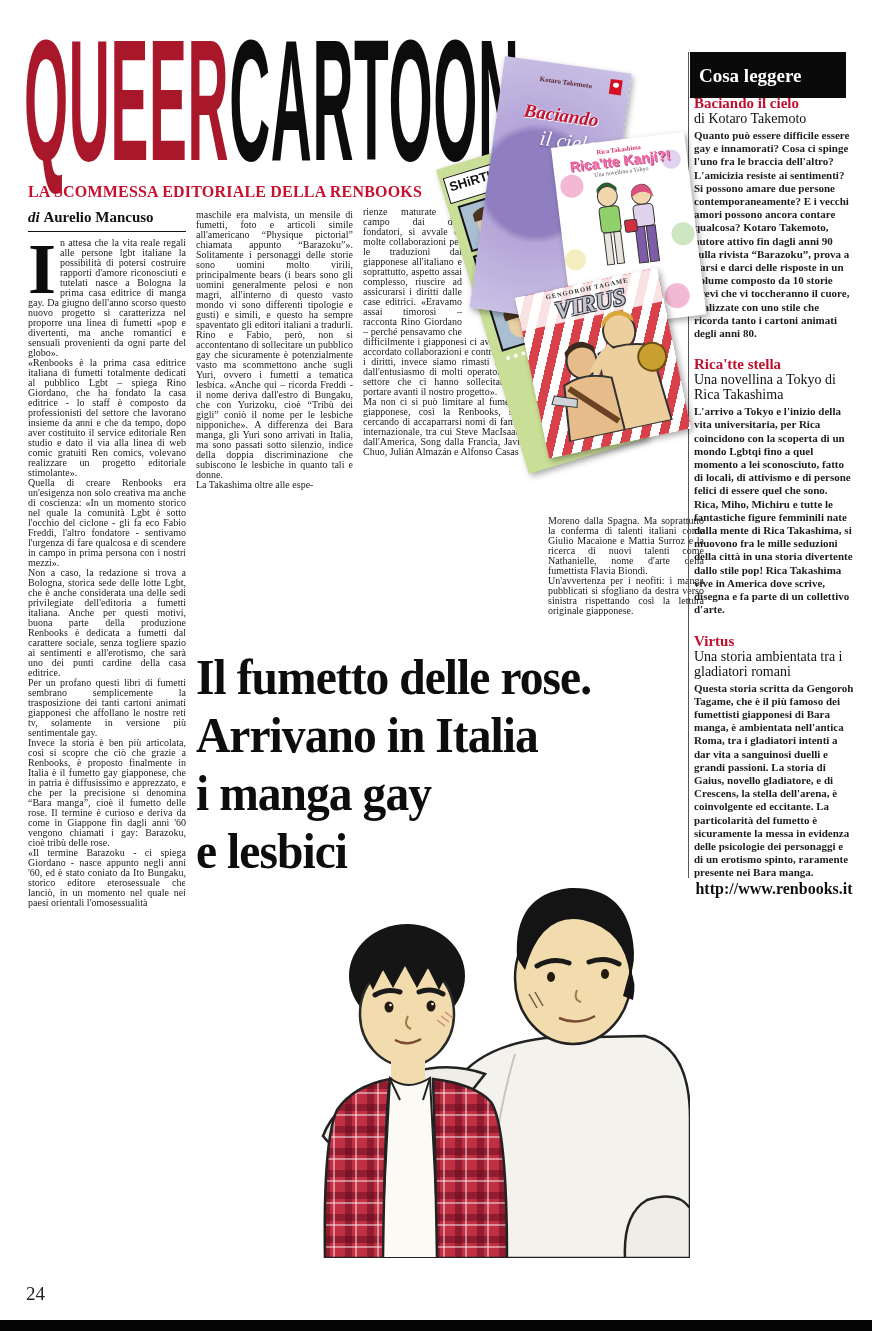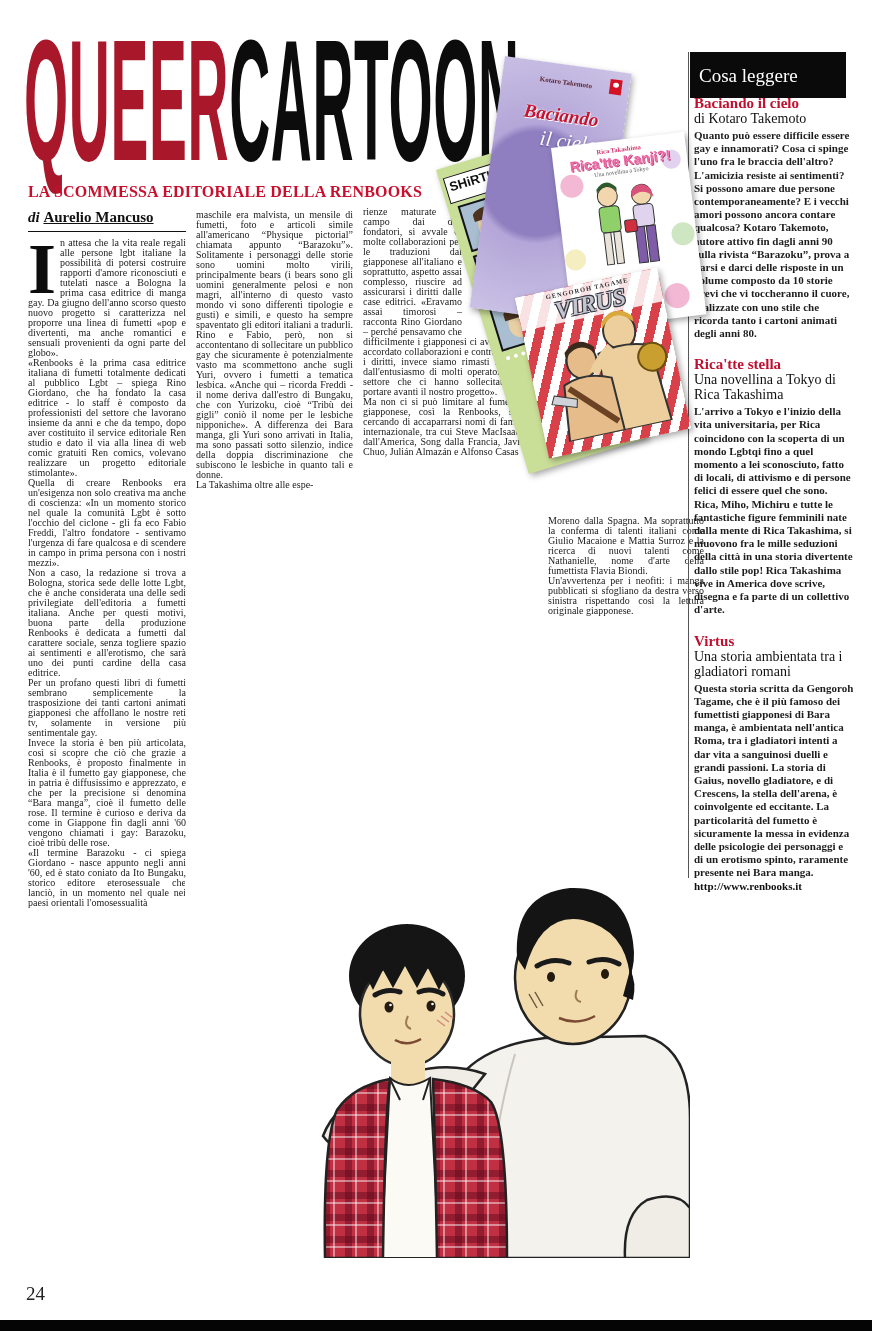--- a/index.html
+++ b/index.html
@@ -8,21 +8,21 @@
   
   .masthead{position:absolute;left:24px;top:34px;white-space:nowrap;}
   .masthead .stretch{display:inline-block;transform:scaleX(0.33);transform-origin:0 0;
         font-family:"Liberation Sans", sans-serif;font-weight:bold;font-size:172px;line-height:132px;
         letter-spacing:2px;}
   .masthead .red{color:#a8182a;}
   .masthead .blk{color:#0c0c0c;}
   .kicker{position:absolute;left:28px;top:183px;font-weight:bold;font-size:16px;color:#c8102e;letter-spacing:.2px;}
   .byline{position:absolute;left:28px;top:209px;font-size:15px;color:#111;}
   .byline .di{font-style:italic;font-weight:bold;}
-  .byline .who{font-weight:bold;text-decoration:underline;}
+  .byline .who{font-weight:bold;}
   .byline-rule{position:absolute;left:28px;top:231px;width:158px;border-top:1.5px solid #111;}
   
   .col{position:absolute;font-size:10px;line-height:10px;text-align:justify;overflow:hidden;}
   .col p{margin:0;}
   .col1{left:28px;top:238px;width:158px;height:1048px;}
   .col2{left:196px;top:210px;width:157px;height:458px;}
   .col3{left:363px;top:207px;width:157px;height:442px;}
   .col4{left:548px;top:476px;width:156px;height:175px;margin-top:40px;}
   .dropcap{float:left;font-weight:bold;font-size:72px;line-height:58px;padding:2px 4px 0 0;color:#0c0c0c;}
   .wrapspacer{float:right;width:58px;height:128px;}
@@ -72,27 +72,27 @@
   .vr-head{background:rgba(255,255,255,.85);padding:2px 0 1px 0;}
   .vr-author{font-size:6.5px;color:#333;text-align:center;letter-spacing:1px;font-weight:bold;}
   .vr-title{font-family:"Liberation Serif", serif;font-style:italic;font-weight:bold;font-size:24px;line-height:24px;
         color:#c3c6cf;text-align:center;text-shadow:-1px -1px 0 #3a3a44,1px -1px 0 #3a3a44,-1px 1px 0 #3a3a44,1px 1px 0 #3a3a44;}
   .vr-art{display:block;margin:0 auto;}
   
   .illus{position:absolute;left:185px;top:878px;width:505px;height:380px;z-index:1;background:#fff;}
   
   .side-rule{position:absolute;left:688px;top:52px;width:1px;height:910px;background:#555;}
   .side-head{position:absolute;left:690px;top:52px;width:156px;height:46px;background:#0a0a0a;}
-  .side-head span{display:block;padding:13px 0 0 9px;color:#fff;font-weight:normal;font-size:19px;}
+  .side-head span{display:block;padding:13px 0 0 9px;color:#fff;font-weight:bold;font-size:19px;}
   .sidebar{position:absolute;left:694px;top:95px;width:160px;}
   .review{margin-bottom:16px;}
   .r-red{font-weight:bold;font-size:15px;line-height:16px;color:#c00f2e;}
   .r-black{font-weight:normal;font-size:14px;line-height:15px;color:#0f0f0f;}
   .r-body{font-weight:bold;font-size:11px;line-height:13.2px;color:#1d1d1d;margin-top:3px;}
-  .r-link{font-weight:bold;font-size:11px;text-align:left;color:#111;cursor:pointer;}
+  .r-link{font-weight:bold;font-size:16px;text-align:center;color:#111;cursor:pointer;}
   
   .pagenum{position:absolute;left:26px;top:1283px;font-size:19px;color:#222;text-align:right;}
   .footbar{position:absolute;left:0;top:1320px;width:872px;height:11px;background:#050505;}
 </style>
 </head>
 <body>
 
 <div class="page">
 
   <div class="masthead">
@@ -150,20 +150,26 @@
       <rect x="206" y="182" width="34" height="24" fill="#f2dcae"></rect>
       <path d="M205,200 Q222,214 245,200 L254,380 L196,380 Z" fill="#fbfaf5" stroke="#222" stroke-width="2"></path>
       <path d="M140,380 Q138,262 152,232 Q168,208 205,201 Q200,232 198,380 Z" fill="url(#plaid)" stroke="#222" stroke-width="2.5"></path>
       <path d="M248,201 Q290,206 306,224 Q322,248 322,380 L252,380 Q250,262 248,201 Z" fill="url(#plaid)" stroke="#222" stroke-width="2.5"></path>
       <path d="M205,201 L215,222 M245,200 L238,222" fill="none" stroke="#222" stroke-width="2"></path>
 
       <path d="M440,380 Q438,336 462,322 Q492,312 505,330 L505,380 Z" fill="#efede6" stroke="#222" stroke-width="2.5"></path>
     </svg>
   </div>
 
+  <div class="headline">
+    <div>Il fumetto delle rose.</div>
+    <div>Arrivano in Italia</div>
+    <div>i manga gay</div>
+    <div>e lesbici</div>
+  </div>
 
   <div class="col col1">
     <p><span class="dropcap">I</span><span>n attesa che la vita reale regali alle persone lgbt italiane la possibilità di potersi costruire rapporti d'amore riconosciuti e tutelati nasce a Bologna la prima casa editrice di manga gay. Da giugno dell'anno scorso questo nuovo progetto si caratterizza nel proporre una linea di fumetti «pop e divertenti, ma anche romantici e sensuali provenienti da ogni parte del globo».</span></p>
     <p>«Renbooks è la prima casa editrice italiana di fumetti totalmente dedicati al pubblico Lgbt – spiega Rino Giordano, che ha fondato la casa editrice - lo staff è composto da professionisti del settore che lavorano insieme da anni e che da tempo, dopo aver costituito il service editoriale Ren studio e dato il via alla linea di web comic gratuiti Ren comics, volevano realizzare un progetto editoriale stimolante».</p>
     <p>Quella di creare Renbooks era un'esigenza non solo creativa ma anche di coscienza: «In un momento storico nel quale la comunità Lgbt è sotto l'occhio del ciclone - gli fa eco Fabio Freddi, l'altro fondatore - sentivamo l'urgenza di fare qualcosa e di scendere in campo in prima persona con i nostri mezzi».</p>
     <p>Non a caso, la redazione si trova a Bologna, storica sede delle lotte Lgbt, che è anche considerata una delle sedi privilegiate dell'editoria a fumetti italiana. Anche per questi motivi, buona parte della produzione Renbooks è dedicata a fumetti dal carattere sociale, senza togliere spazio ai sentimenti e all'erotismo, che sarà uno dei punti cardine della casa editrice.</p>
     <p>Per un profano questi libri di fumetti sembrano semplicemente la trasposizione dei tanti cartoni animati giapponesi che affollano le nostre reti tv, solamente in versione più sentimentale gay.</p>
     <p>Invece la storia è ben più articolata, così si scopre che ciò che grazie a Renbooks, è proposto finalmente in Italia è il fumetto gay giapponese, che in patria è diffusissimo e apprezzato, e che per la precisione si denomina “Bara manga”, cioè il fumetto delle rose. Il termine è curioso e deriva da come in Giappone fin dagli anni '60 vengono chiamati i gay: Barazoku, cioè tribù delle rose.</p>
     <p>«Il termine Barazoku - ci spiega Giordano - nasce appunto negli anni '60, ed è stato coniato da Ito Bungaku, storico editore eterosessuale che lanciò, in un momento nel quale nei paesi orientali l'omosessualità</p>
   </div>

